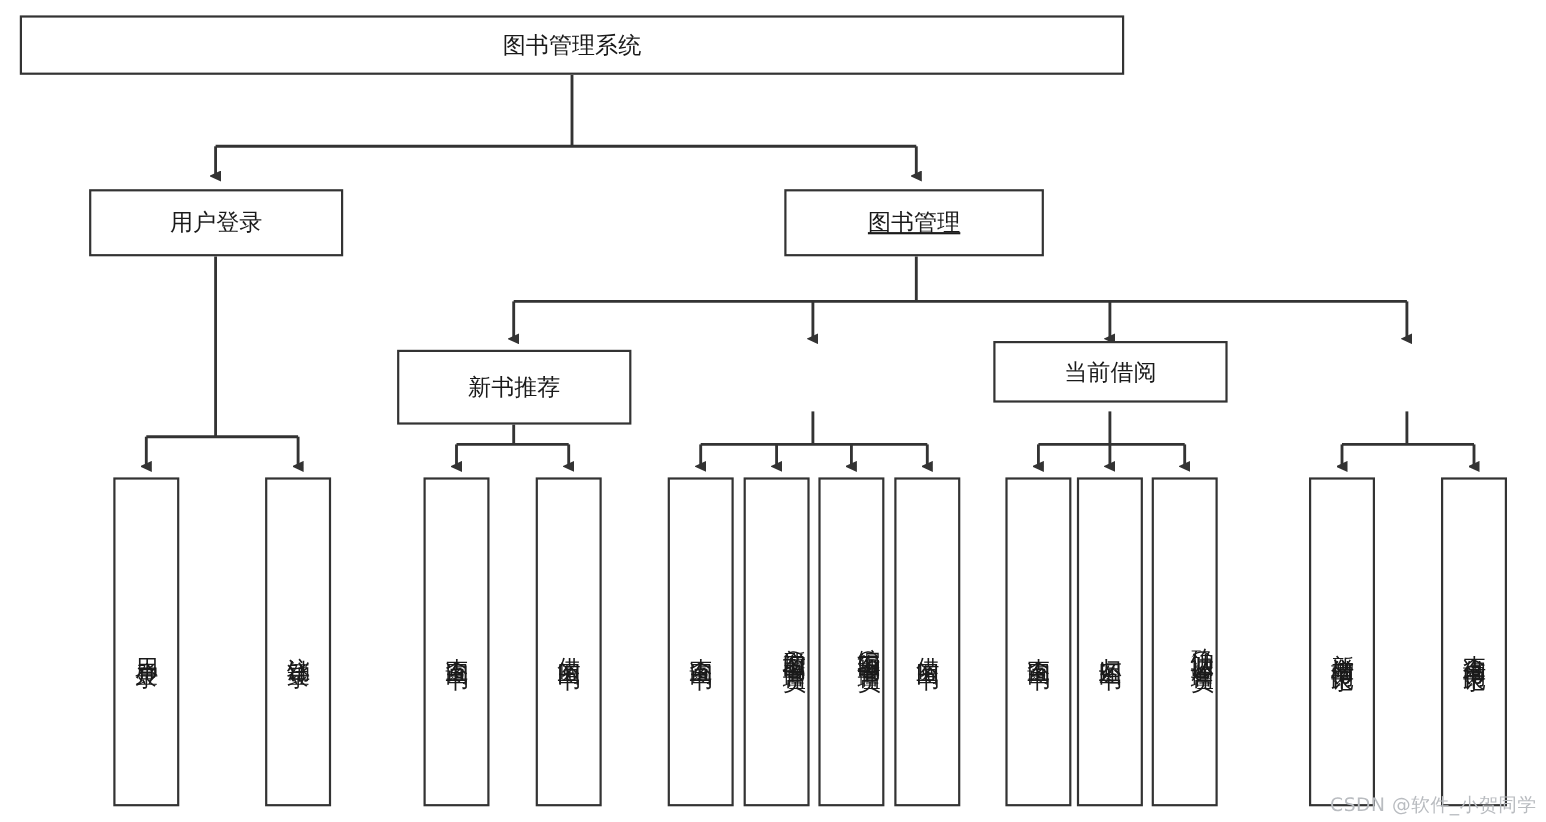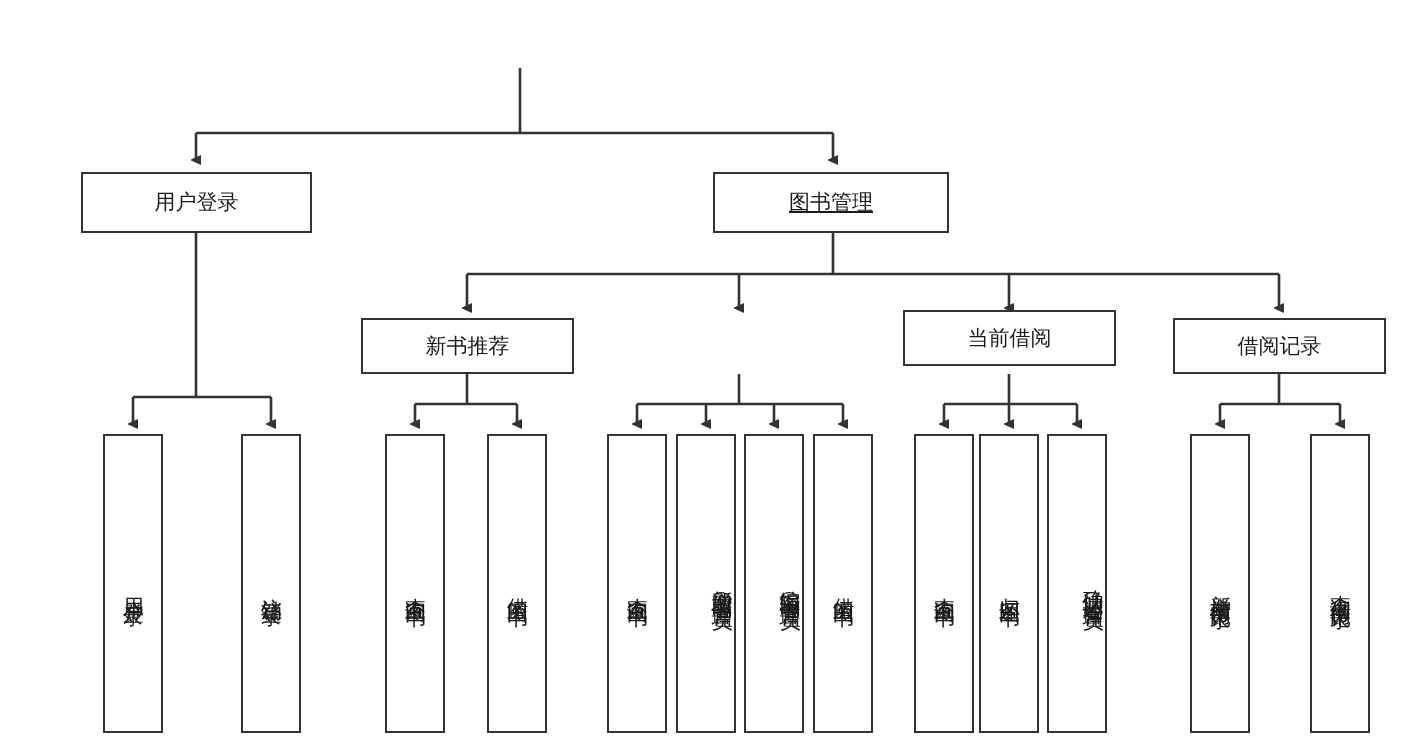--- a/index.html
+++ b/index.html
@@ -106,36 +106,36 @@
       <path d="M1009,404 L1009,424" marker-end="url(#arrow)"></path>
       <path d="M1077,404 L1077,424" marker-end="url(#arrow)"></path>
 
       <path d="M1279,374 L1279,404"></path>
       <path d="M1220,404 L1340,404"></path>
       <path d="M1220,404 L1220,424" marker-end="url(#arrow)"></path>
       <path d="M1340,404 L1340,424" marker-end="url(#arrow)"></path>
     </g>
   </svg>
 
+  <div class="node horiz" style="left:18px;top:14px;width:1004px;height:54px;">
+    <span>图书管理系统</span>
+  </div>
 
   <div class="node horiz" style="left:81px;top:172px;width:231px;height:61px;">
     <span>用户登录</span>
   </div>
   <div class="node horiz" style="left:713px;top:172px;width:236px;height:61px;text-decoration:underline;">
     <span>图书管理</span>
   </div>
 
-  <div class="node horiz" style="left:361px;top:318px;width:213px;height:56px;">
+  <div class="node horiz" style="left:361px;top:318px;width:213px;height:68px;">
     <span>新书推荐</span>
   </div>
   <div class="node horiz" style="left:903px;top:310px;width:213px;height:56px;">
     <span>当前借阅</span>
-  </div>
-  <div class="node horiz" style="left:1173px;top:318px;width:213px;height:56px;">
-    <span>借阅记录</span>
   </div>
 
   <div class="node vert mid" style="left:103px;top:434px;width:60px;height:299px;">
     <span>用户登录</span>
   </div>
   <div class="node vert mid" style="left:241px;top:434px;width:60px;height:299px;">
     <span>注销登录</span>
   </div>
 
   <div class="node vert mid" style="left:385px;top:434px;width:60px;height:299px;">
@@ -168,14 +168,15 @@
     <span>确认归还（管理员）</span>
   </div>
 
   <div class="node vert mid" style="left:1190px;top:434px;width:60px;height:299px;">
     <span>新增借阅记录</span>
   </div>
   <div class="node vert mid" style="left:1310px;top:434px;width:60px;height:299px;">
     <span>查询借阅记录</span>
   </div>
 
+  <div class="watermark">CSDN @软件_小贺同学</div>
 
 </div>
 
 </body></html>

